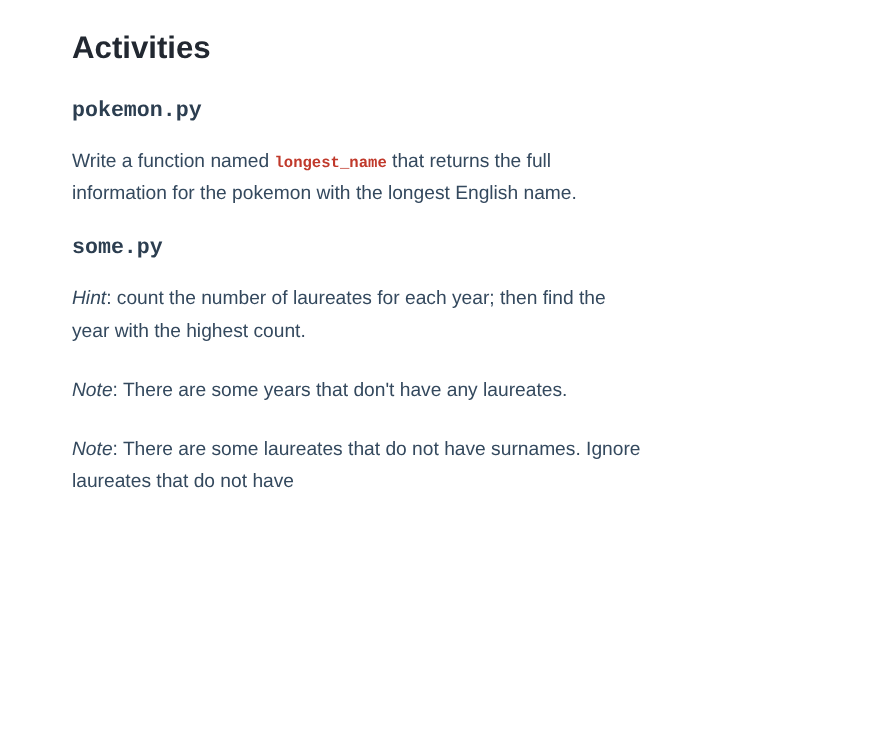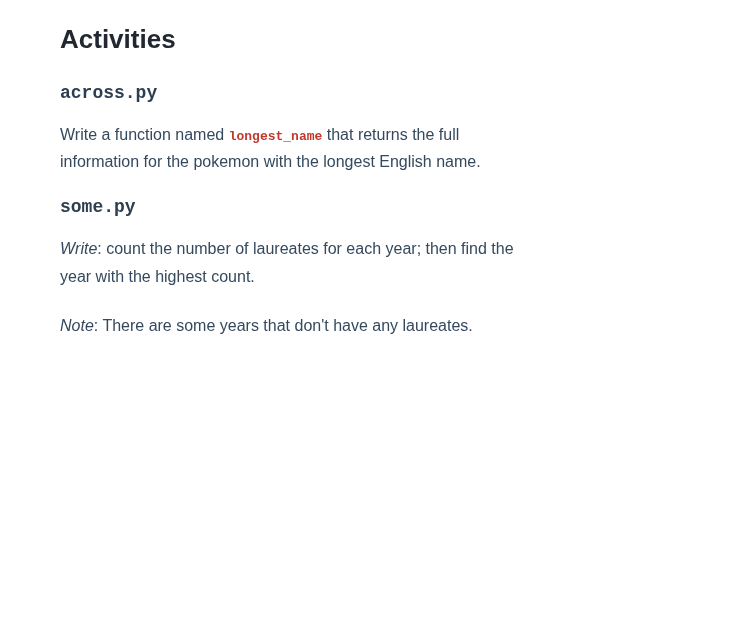--- a/index.html
+++ b/index.html
@@ -53,32 +53,35 @@
     margin-top: 34px;
   }
 </style>
 </head>
 <body>
 
 <div class="page">
 
   <h2 class="main-heading">Activities</h2>
 
-  <h3 class="sub-heading">across.py</h3>
+  <h3 class="sub-heading">pokemon.py</h3>
 
   <p class="body-text">
     <span>Write a function named </span><code class="inline">longest_name</code><span> that returns the full information for the pokemon with the longest English name.</span>
   </p>
 
   <h3 class="sub-heading section-gap">some.py</h3>
 
 
   <p class="body-text">
-    <em class="hint">Write</em><span>: count the number of laureates for each year; then find the year with the highest count.</span>
+    <em class="hint">Hint</em><span>: count the number of laureates for each year; then find the year with the highest count.</span>
   </p>
 
   <p class="body-text">
     <em class="hint">Note</em><span>: There are some years that don't have any laureates.</span>
   </p>
 
 
+  <p class="body-text">
+    <em class="hint">Note</em><span>: There are some laureates that do not have surnames. Ignore laureates that do not have</span>
+  </p>
 
 </div>
 
 </body></html>

